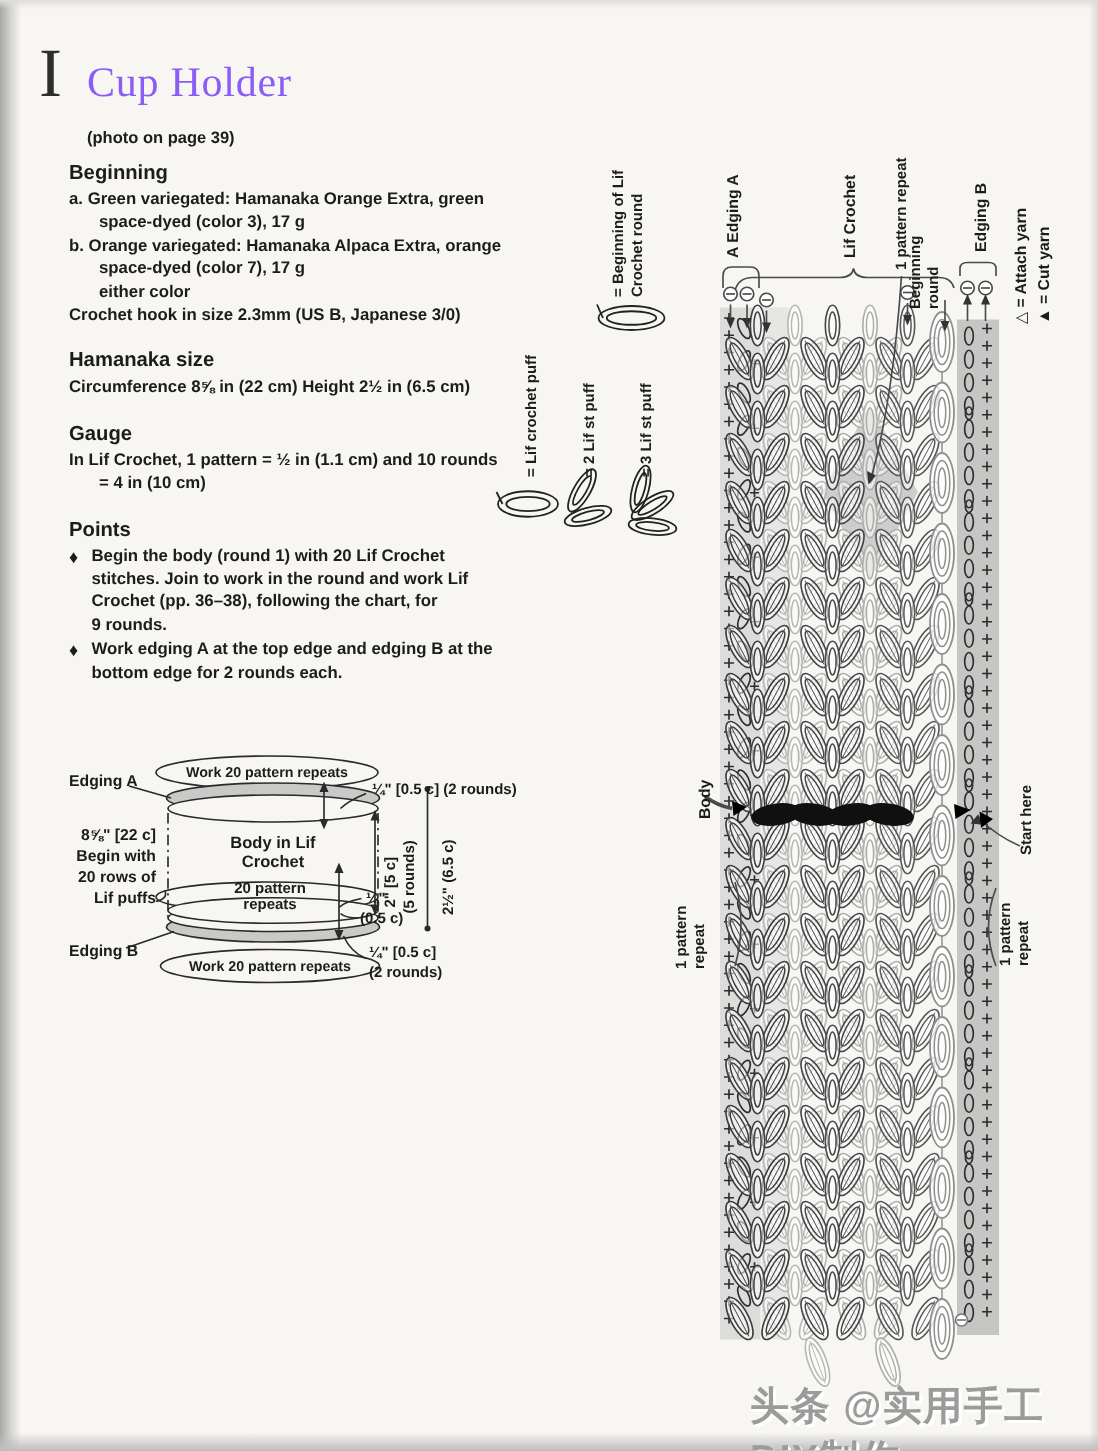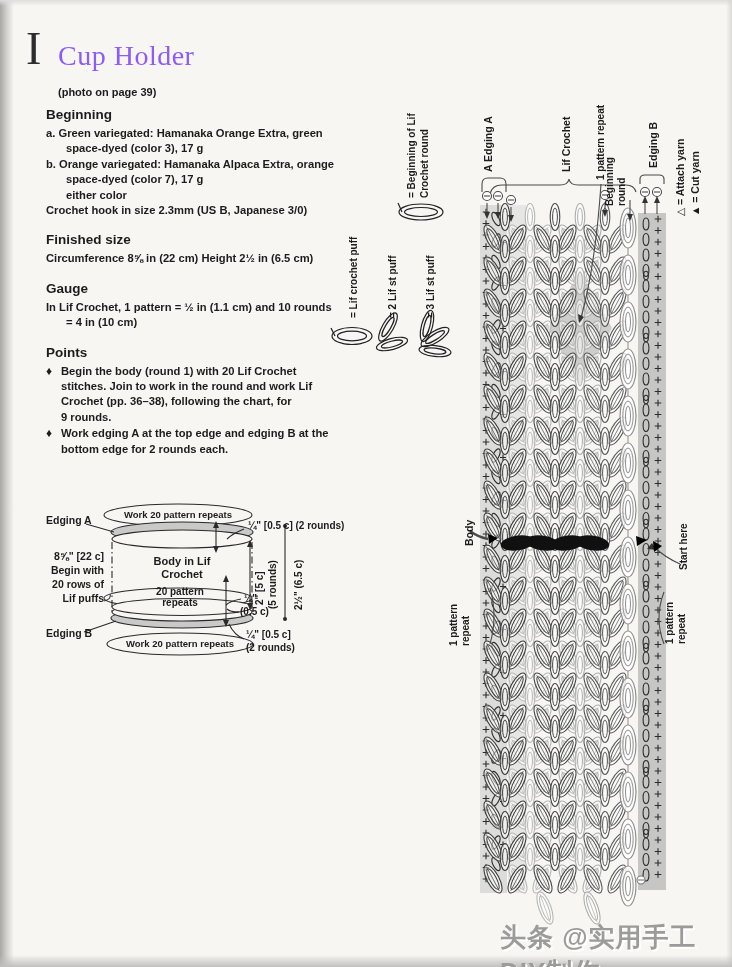--- a/index.html
+++ b/index.html
@@ -47,21 +47,21 @@
     <div class="sect">
       <h3>Beginning</h3>
       <div class="ln">a. Green variegated: Hamanaka Orange Extra, green</div>
       <div class="ln hang">space-dyed (color 3), 17 g</div>
       <div class="ln">b. Orange variegated: Hamanaka Alpaca Extra, orange</div>
       <div class="ln hang">space-dyed (color 7), 17 g</div>
       <div class="ln hang">either color</div>
       <div class="ln">Crochet hook in size 2.3mm (US B, Japanese 3/0)</div>
     </div>
     <div class="sect">
-      <h3>Finished size</h3>
+      <h3>Hamanaka size</h3>
       <div class="ln">Circumference 8⅝ in (22 cm) Height 2½ in (6.5 cm)</div>
     </div>
     <div class="sect">
       <h3>Gauge</h3>
       <div class="ln">In Lif Crochet, 1 pattern = ½ in (1.1 cm) and 10 rounds</div>
       <div class="ln hang">= 4 in (10 cm)</div>
     </div>
     <div class="sect">
       <h3>Points</h3>
       <div class="bullet-row">

